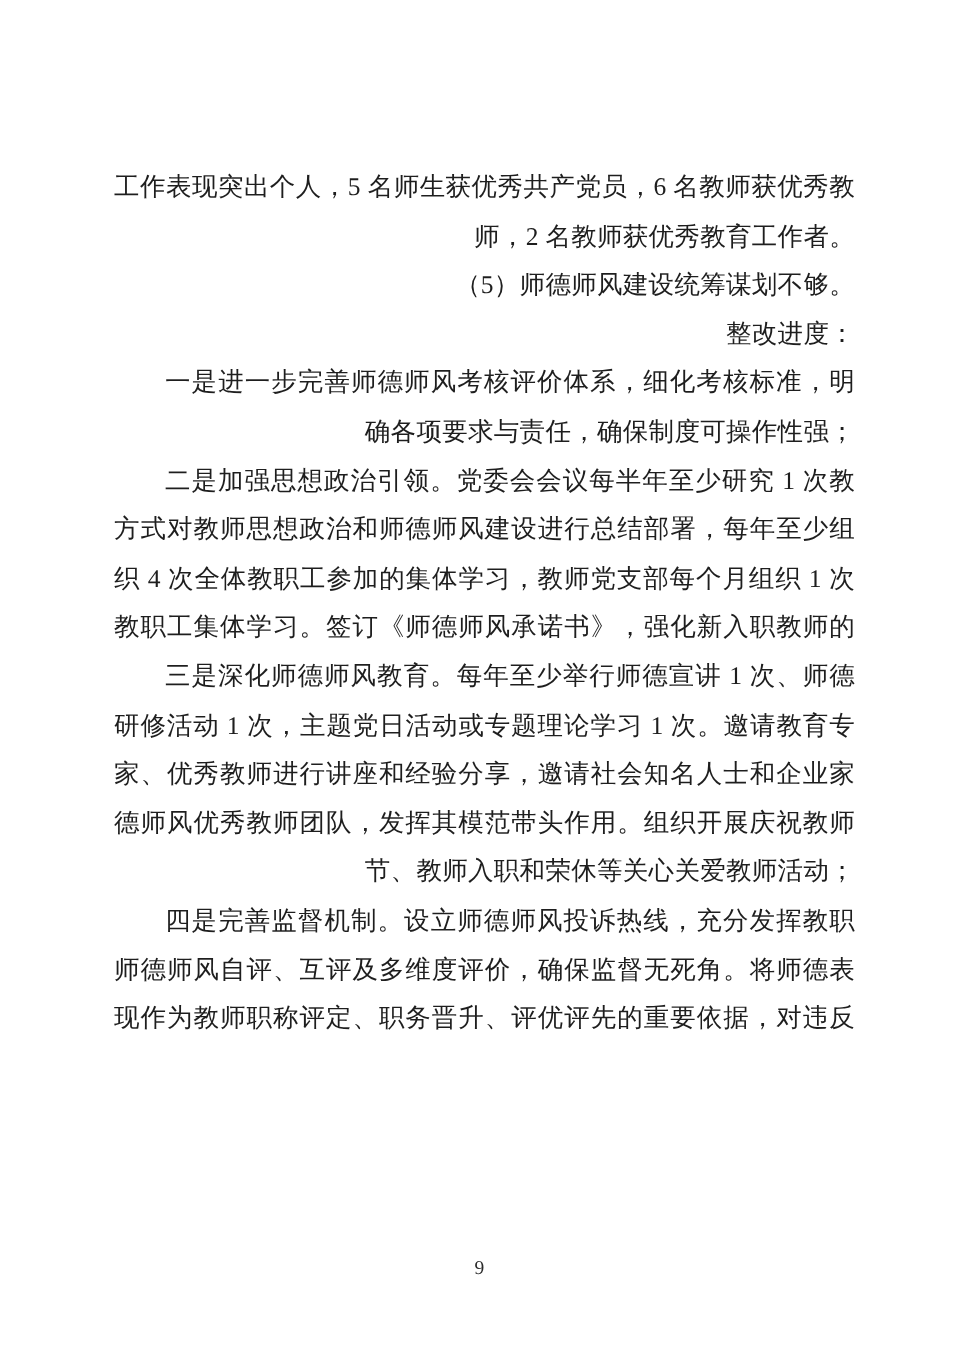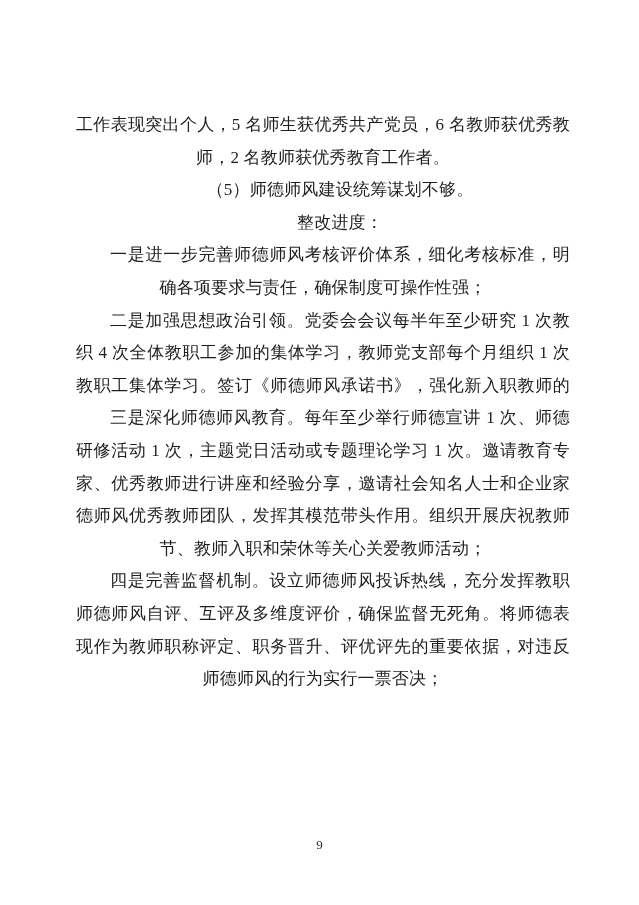--- a/index.html
+++ b/index.html
@@ -21,21 +21,21 @@
     left: 76px;
     top: 77px;
     width: 494px;
     margin-top: 32px;
   }
   .line {
     font-size: 17px;
     height: 32.6px;
     line-height: 32.6px;
     overflow: hidden;
-    text-align: center;
+    text-align: right;
     letter-spacing: 0.2px;
   }
   .line.just {
     text-align: justify;
     text-align-last: justify;
     text-justify: inter-character;
   }
   .line.indent {
     text-indent: 2em;
   }
@@ -55,26 +55,26 @@
 
 <div class="page">
   <div class="text-block">
     <div class="line just">工作表现突出个人，5 名师生获优秀共产党员，6 名教师获优秀教</div>
     <div class="line">师，2 名教师获优秀教育工作者。</div>
     <div class="line indent">（5）师德师风建设统筹谋划不够。</div>
     <div class="line indent">整改进度：</div>
     <div class="line indent just">一是进一步完善师德师风考核评价体系，细化考核标准，明</div>
     <div class="line">确各项要求与责任，确保制度可操作性强；</div>
     <div class="line indent just">二是加强思想政治引领。党委会会议每半年至少研究 1 次教</div>
+    <div class="line just">方式对教师思想政治和师德师风建设进行总结部署，每年至少组</div>
     <div class="line just">织 4 次全体教职工参加的集体学习，教师党支部每个月组织 1 次</div>
     <div class="line just">教职工集体学习。签订《师德师风承诺书》，强化新入职教师的</div>
     <div class="line indent just">三是深化师德师风教育。每年至少举行师德宣讲 1 次、师德</div>
     <div class="line just">研修活动 1 次，主题党日活动或专题理论学习 1 次。邀请教育专</div>
     <div class="line just">家、优秀教师进行讲座和经验分享，邀请社会知名人士和企业家</div>
     <div class="line just">德师风优秀教师团队，发挥其模范带头作用。组织开展庆祝教师</div>
     <div class="line">节、教师入职和荣休等关心关爱教师活动；</div>
     <div class="line indent just">四是完善监督机制。设立师德师风投诉热线，充分发挥教职</div>
     <div class="line just">师德师风自评、互评及多维度评价，确保监督无死角。将师德表</div>
     <div class="line just">现作为教师职称评定、职务晋升、评优评先的重要依据，对违反</div>
-    <div class="line">师德师风的行为实行一票否决；</div>
   </div>
   <div class="page-number">9</div>
 </div>
 
 </body></html>

